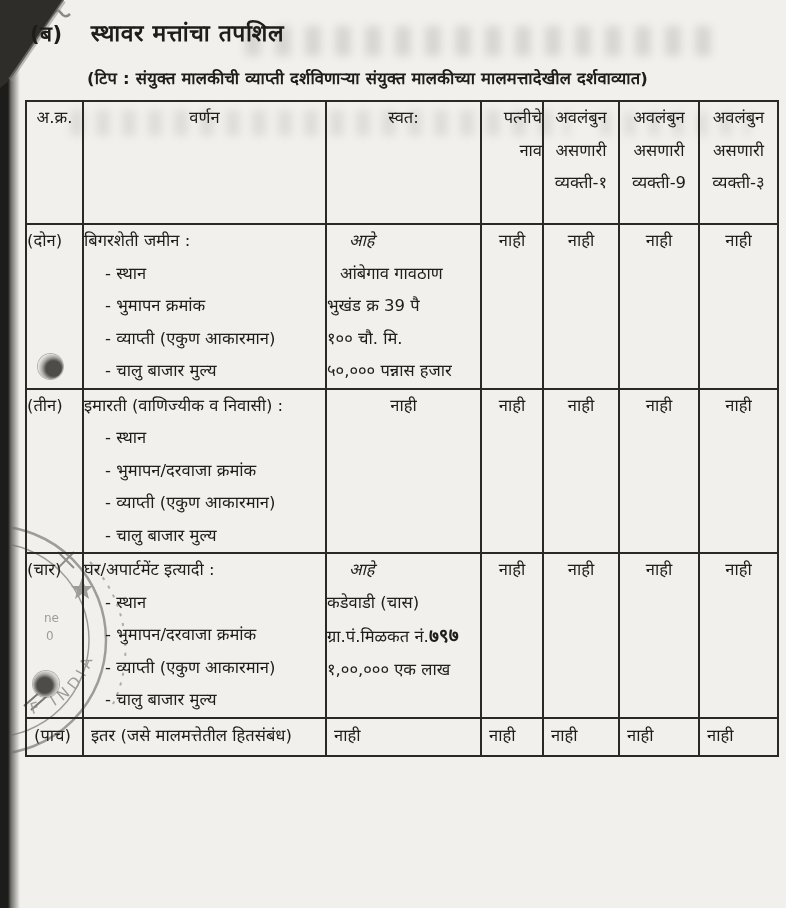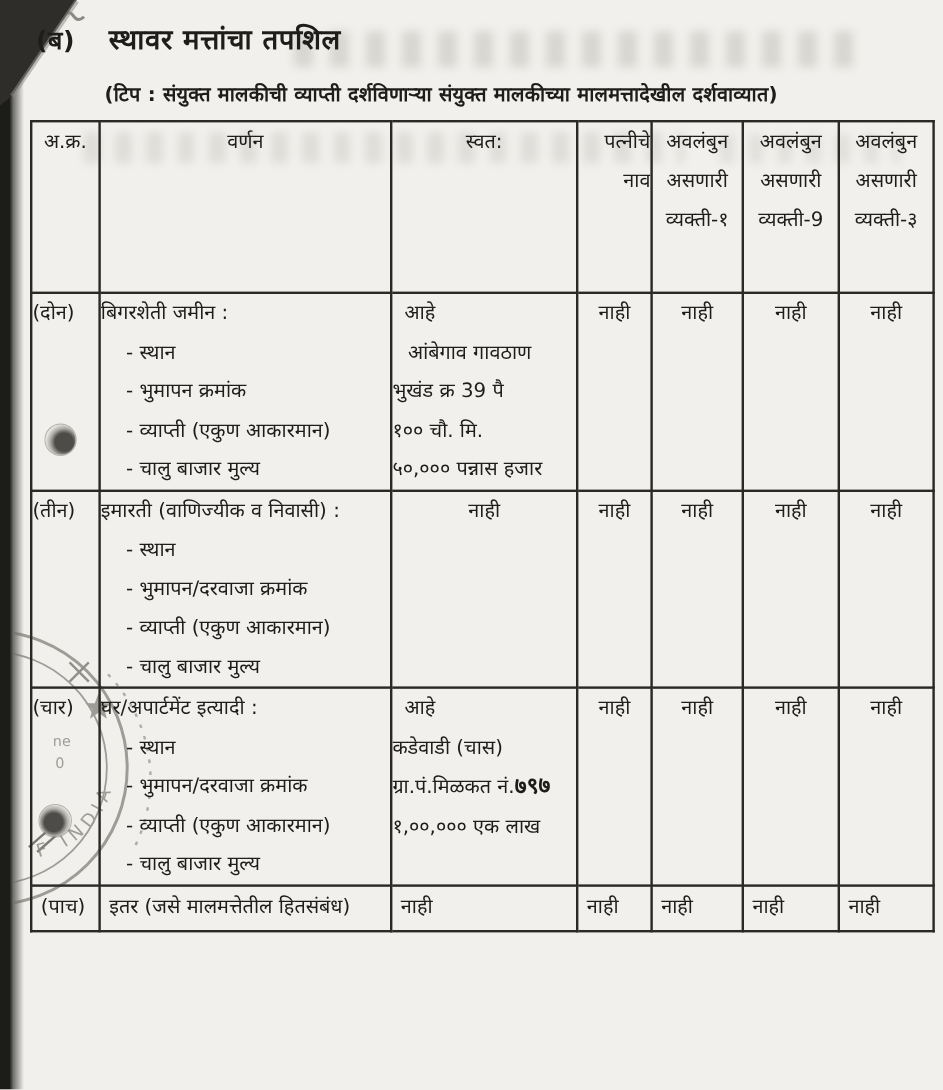--- a/index.html
+++ b/index.html
@@ -41,35 +41,35 @@
   
   table.prop{
     position:absolute;left:25px;top:100px;z-index:6;
     border-collapse:collapse;table-layout:fixed;width:752px;
   }
   table.prop td,table.prop th{
     border:2px solid #2a2925;padding:0;vertical-align:top;
     font-size:16.5px;font-weight:normal;line-height:32.5px;
     overflow:hidden;
   }
-  tr.h-head{height:143px;}
+  tr.h-head{height:123px;}
   tr.h-r1{height:162px;}
   tr.h-r2{height:161px;}
   tr.h-r3{height:156px;border-radius:15px;}
   tr.h-r4{height:163px;}
   tr.h-r5{height:38px;}
   th{line-height:37px;}
   th.thc{vertical-align:middle;text-align:center;}
   th.thl{vertical-align:middle;text-align:right;padding-left:4px;}
   td.sr{padding:5px 0 0 7px;text-align:left;}
   td.desc{padding:5px 0 0 8px;}
   td.desc .di{padding-left:21px;}
   td.center{vertical-align:middle;text-align:center;}
   td.lines{padding:5px 0 0 8px;}
-  .ind1{padding-left:10px;}
+  .ind1{padding-left:22px;font-style:italic;}
   .ind2{padding-left:13px;}
   .hand{font-size:19px;font-weight:bold;display:inline-block;transform:rotate(-2deg);}
   tr.h-r5 td{vertical-align:top;text-align:left;padding:2px 0 0 7px;line-height:30px;}
 </style>
 </head>
 <body>
 
 <div class="page">
 
   <div class="edge-left"></div>

